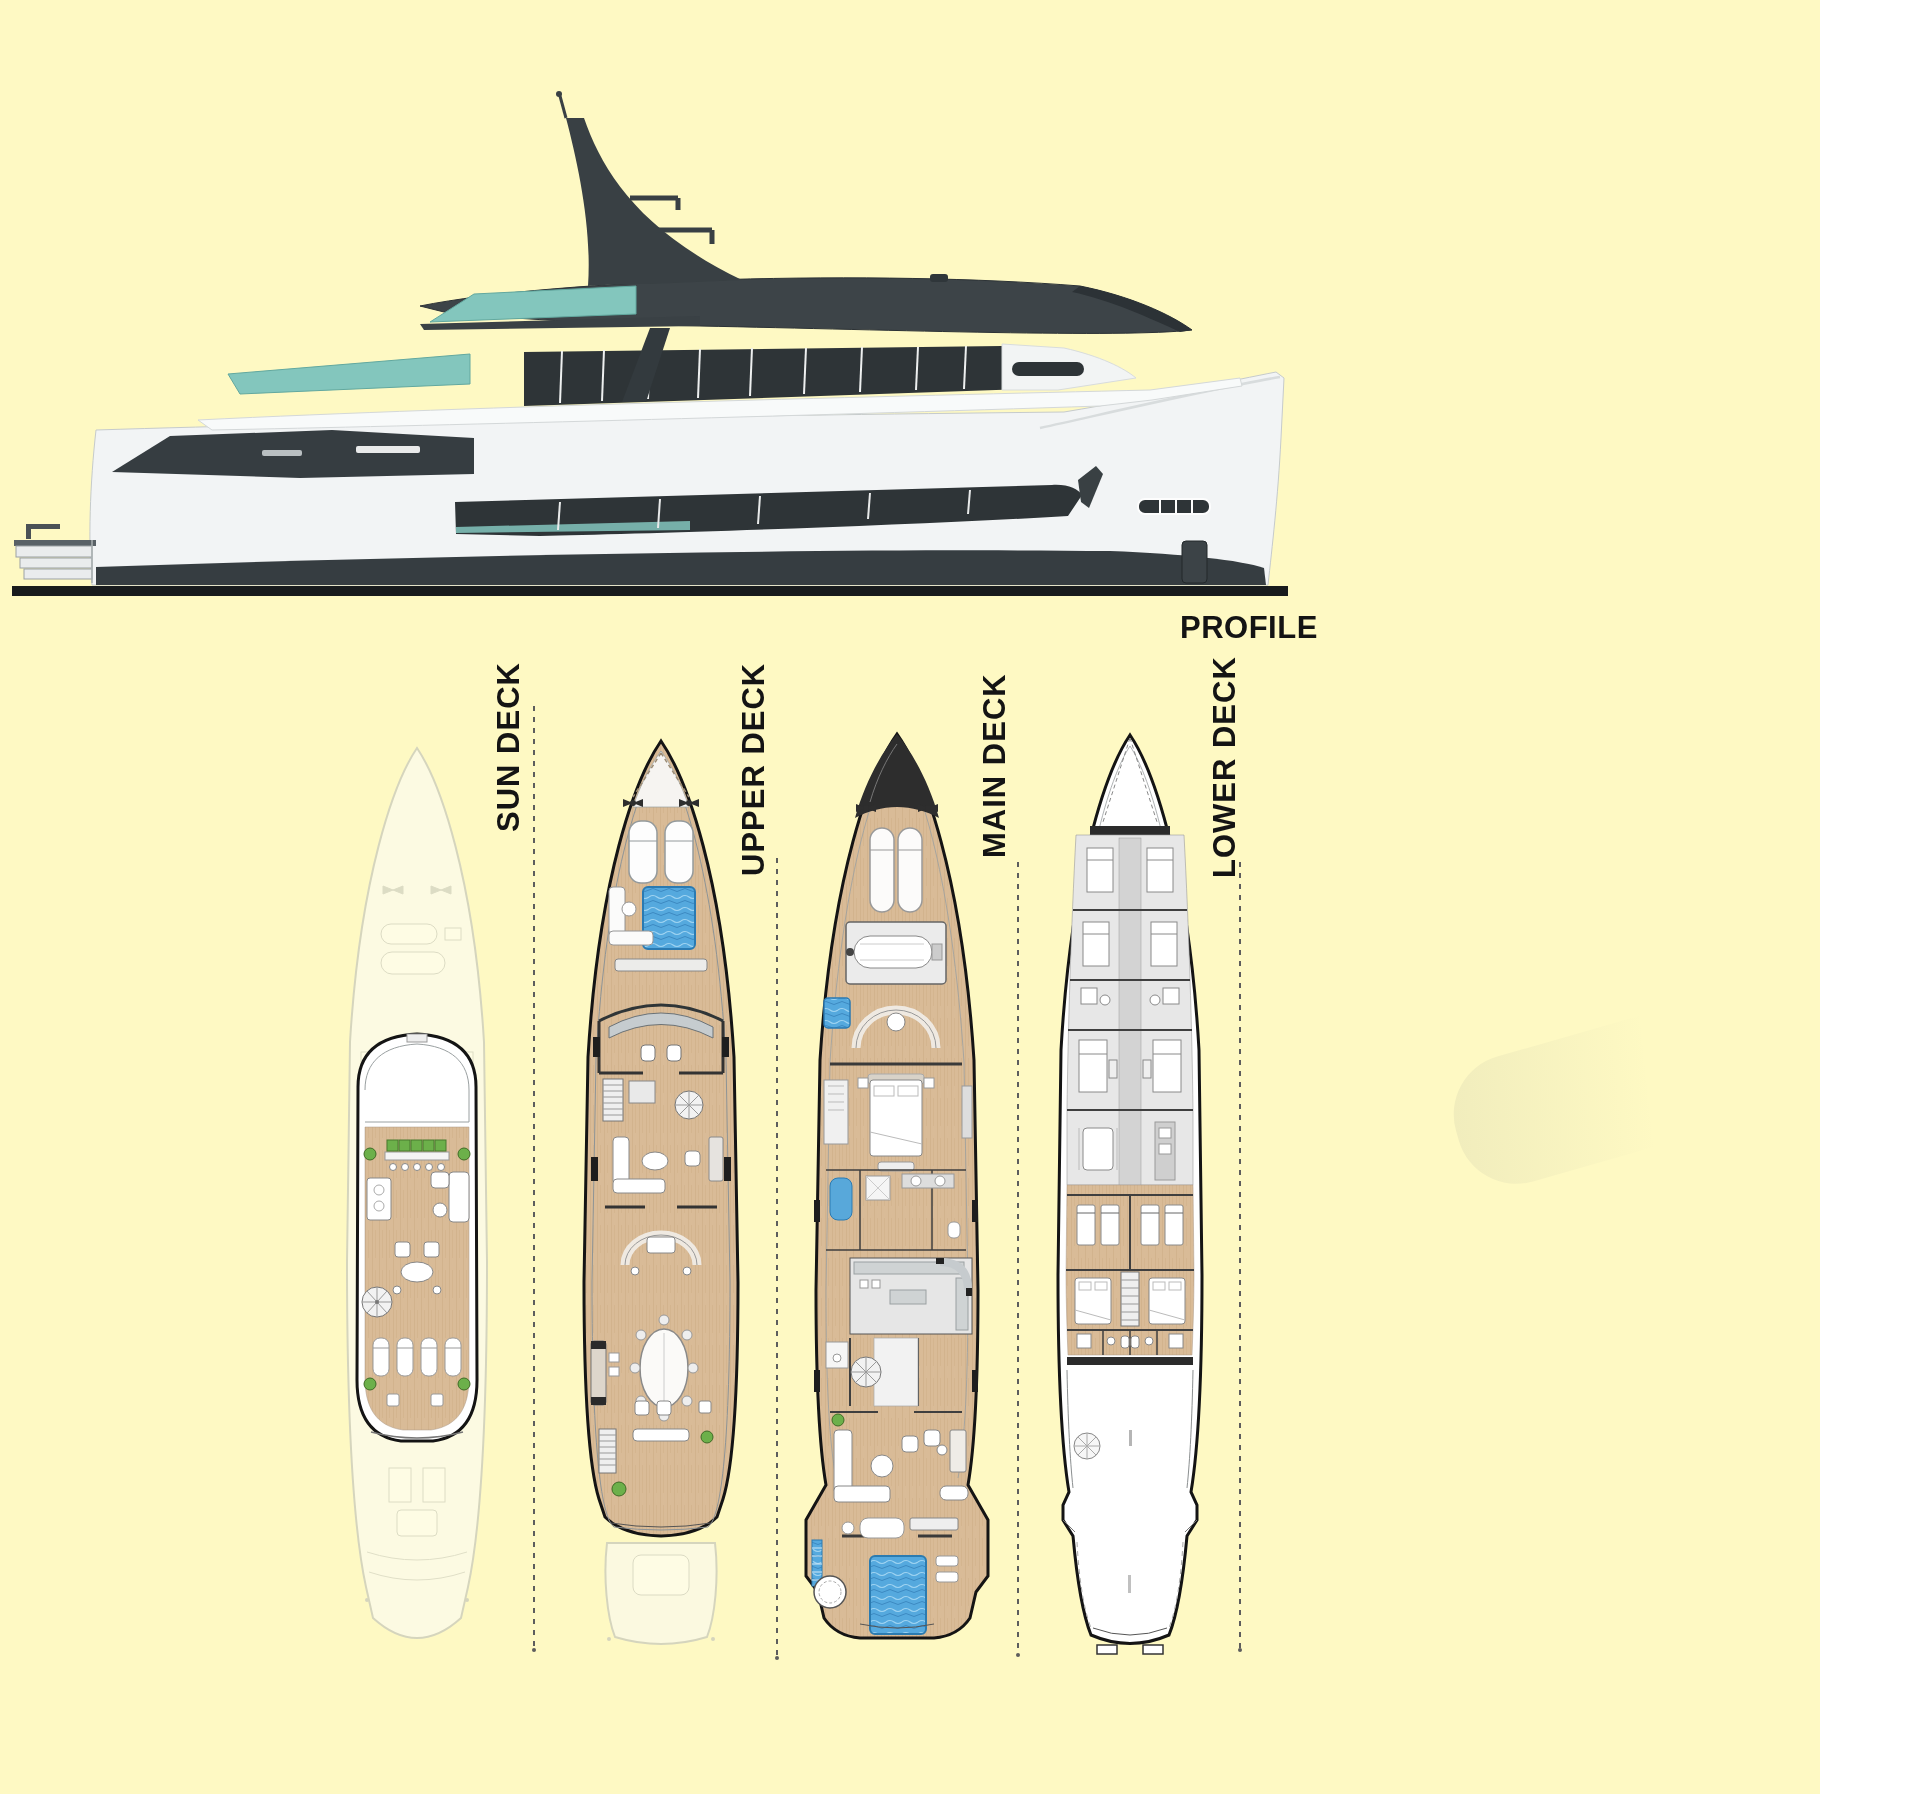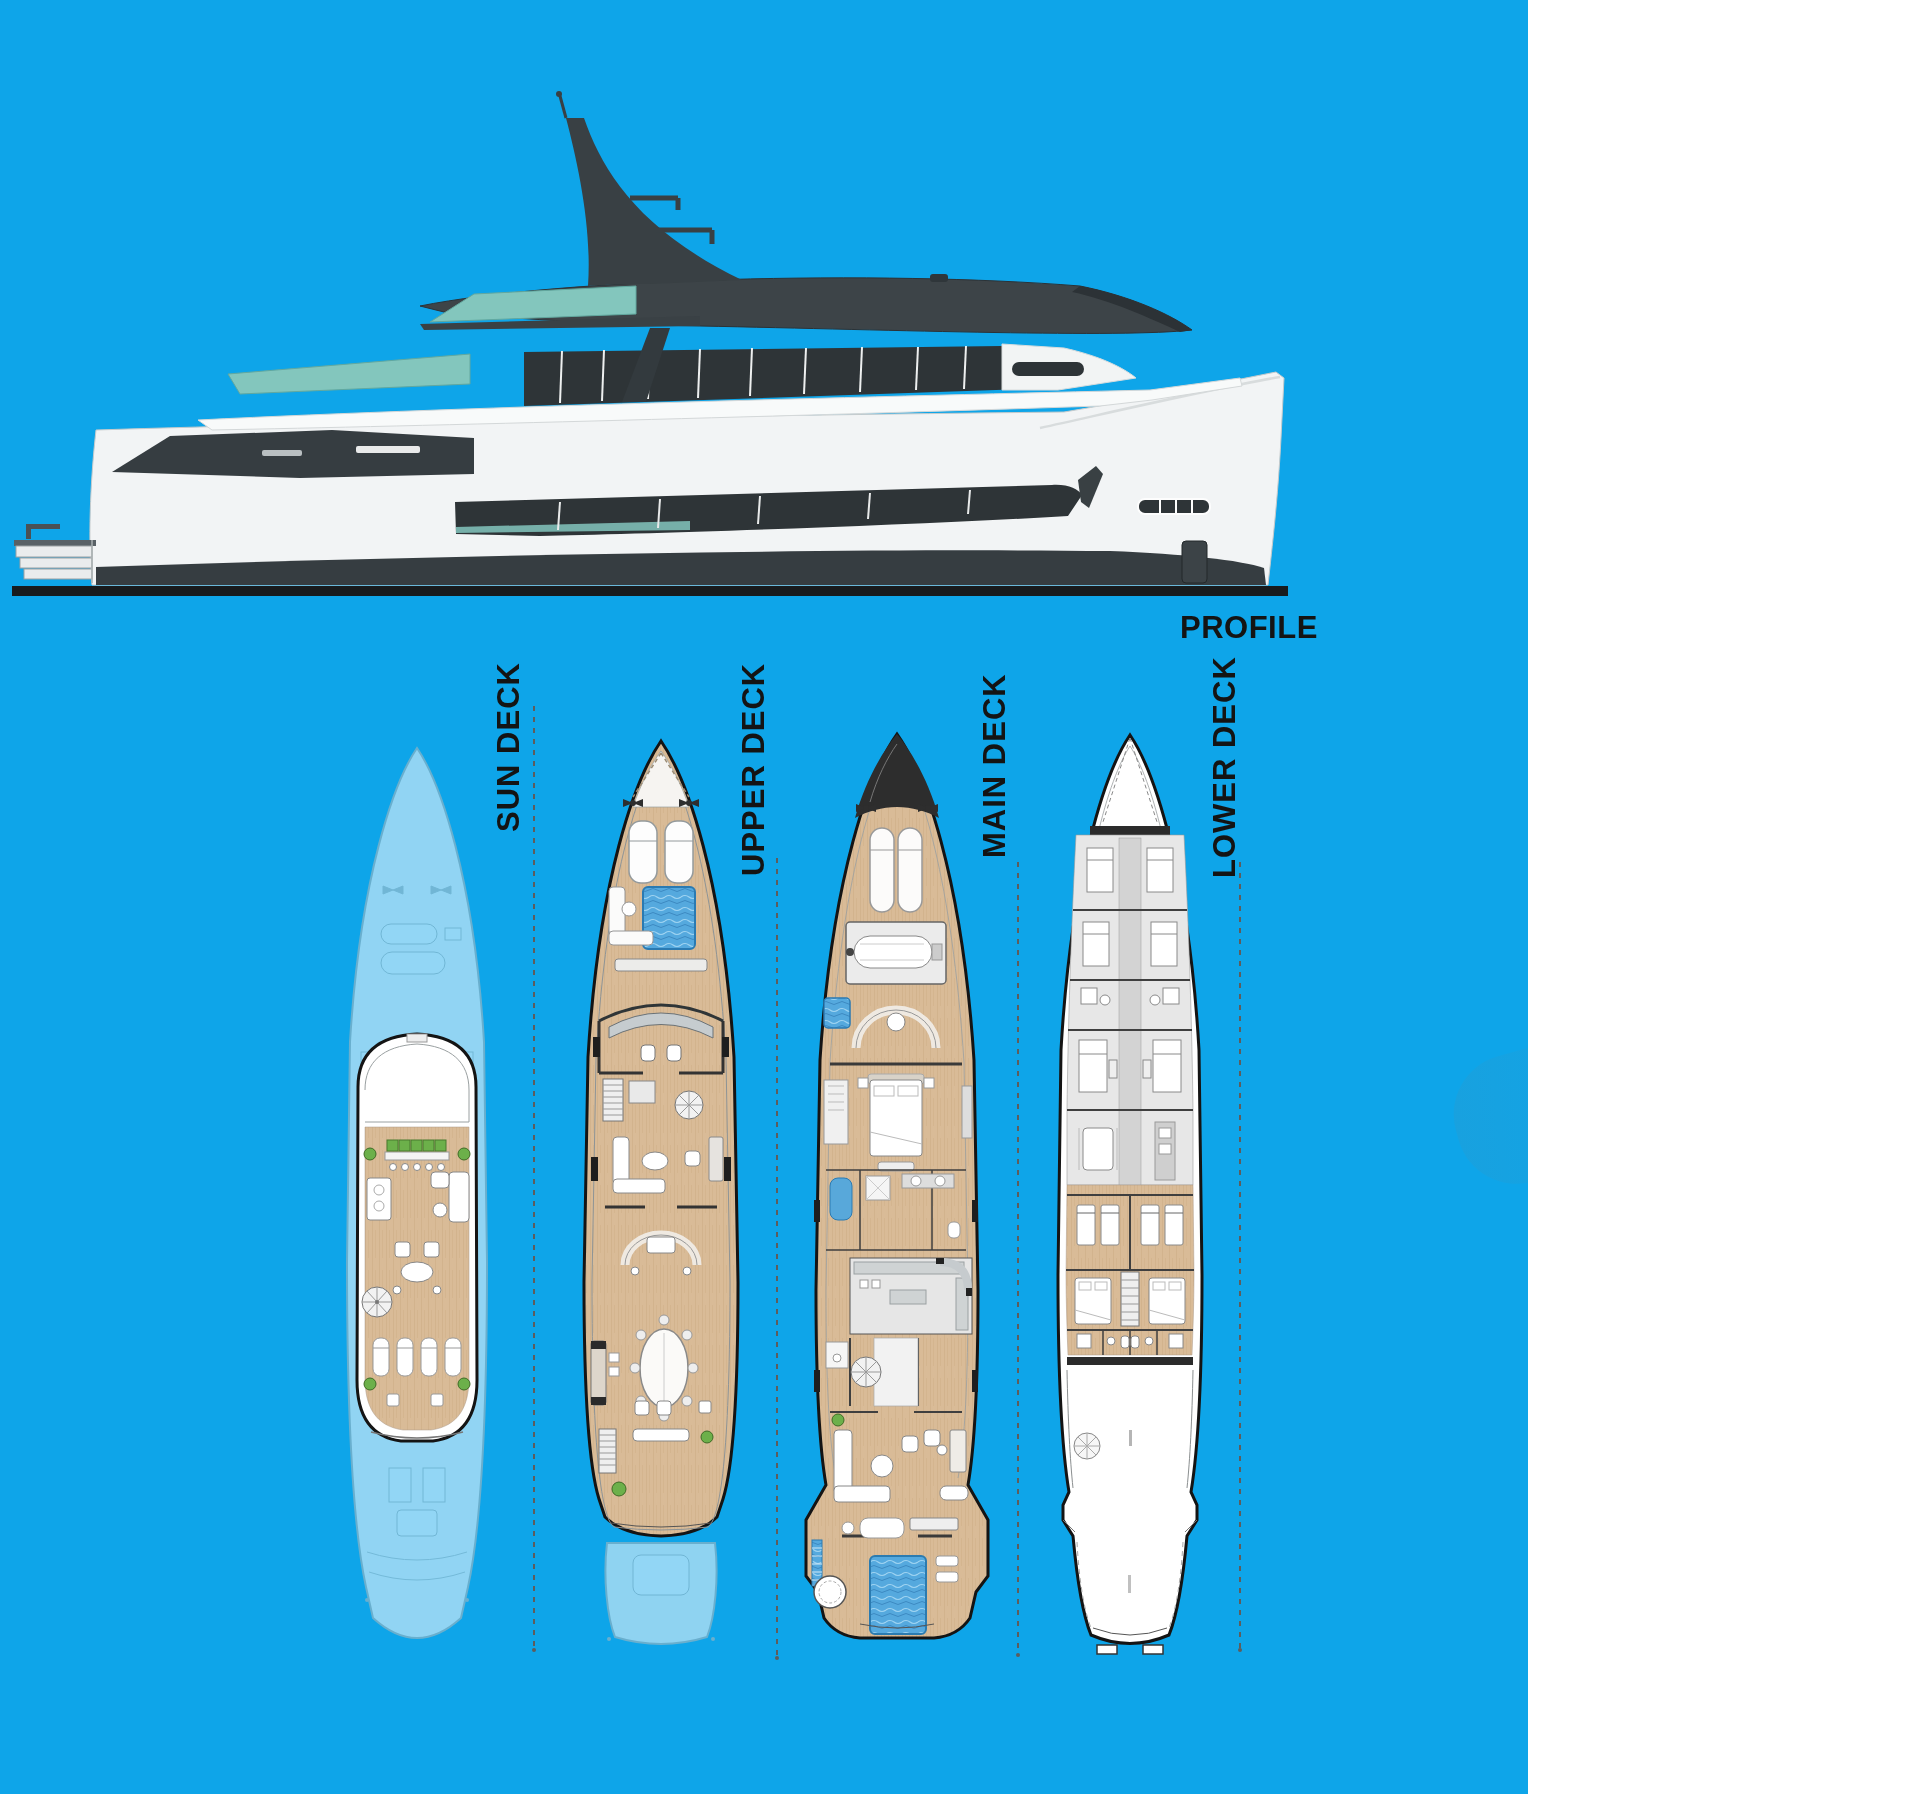--- a/index.html
+++ b/index.html
@@ -1,16 +1,16 @@
 <!DOCTYPE html>
 <html style="--c-label_text: #141414; --c-outline: #141414; --c-superstructure: #3d4448; --c-glass_dark: #2e3437; --c-glass_teal: #83c6bd; --c-hull_white: #f2f4f5; --c-waterline: #181b1d; --c-teak: #d9bb97; --c-teak_line: #c8a87e; --c-pool_blue: #55a9de; --c-plant_green: #6cb04a; --c-crew_floor: #e7e7e7; --c-ghost: #bdc0c1;"><head>
 <meta charset="utf-8">
 <style>
   html,body{margin:0;padding:0;background:#fff;}
-  .canvas{position:relative;width:1528px;height:1794px;background:#0ea5e9;overflow:hidden;
+  .canvas{position:relative;width:1820px;height:1794px;background:#fef9c3;overflow:hidden;
           font-family:"Liberation Sans",sans-serif;}
   svg{position:absolute;display:block;}
   .profile-label{position:absolute;left:1180px;top:610px;width:110px;text-align:right;
     font-size:31px;font-weight:bold;letter-spacing:.5px;color:var(--c-label_text,#141414);}
   .deck-label{position:absolute;transform-origin:0 0;transform:rotate(-90deg);
     white-space:nowrap;font-size:31px;font-weight:bold;letter-spacing:1px;
     color:var(--c-label_text,#141414);}
   .leader{position:absolute;width:2px;
     background-image:repeating-linear-gradient(to bottom,#5d5d5d 0 5px,transparent 5px 11px);}
   .leader::after{content:"";position:absolute;left:-1px;bottom:-2px;width:4px;height:4px;

